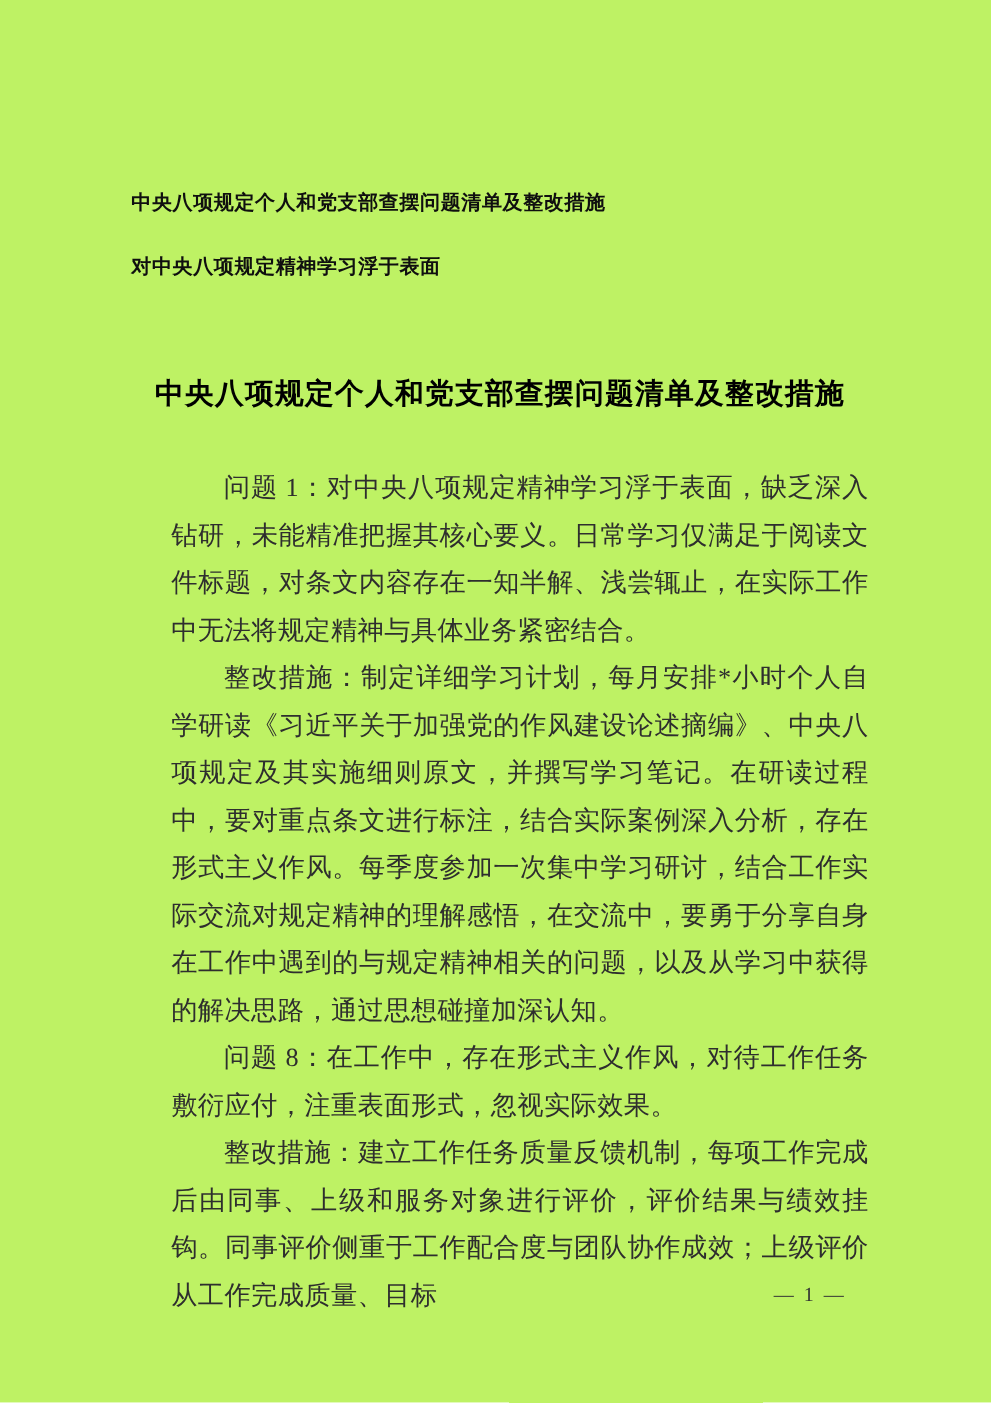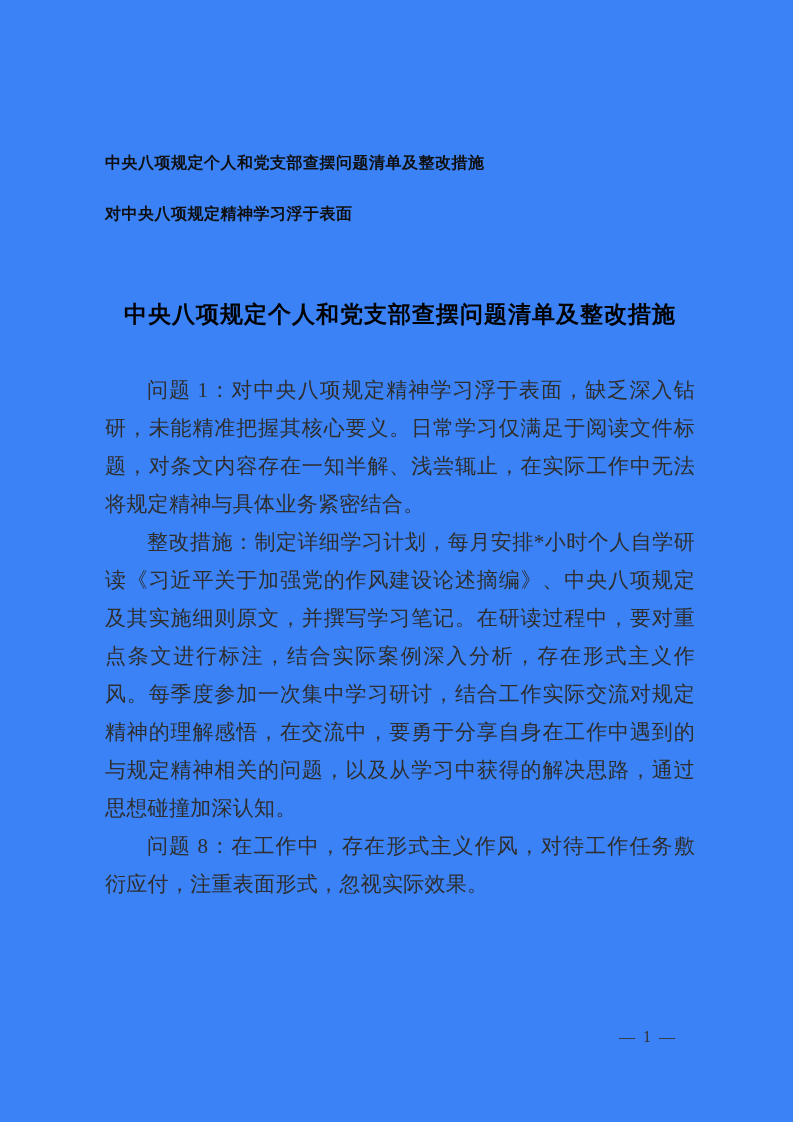--- a/index.html
+++ b/index.html
@@ -1,21 +1,21 @@
 <!DOCTYPE html>
 <html><head>
 <meta charset="utf-8">
 <style>
   * { margin: 0; padding: 0; box-sizing: border-box; }
   html, body { background: #ffffff; }
   .page {
     position: relative;
     width: 793px;
     height: 1122px;
-    background: #3b82f6;
+    background: #bef264;
     overflow: hidden;
     font-family: "Liberation Serif", "DejaVu Serif", serif;
     color: #000;
   }
   .content {
     padding: 153px 98px 0 105px;
   }
   .doc-header-line {
     font-family: "Liberation Sans", "DejaVu Sans", sans-serif;
     font-weight: bold;
@@ -39,20 +39,21 @@
   .body-block { }
   .body-para {
     font-family: "Liberation Serif", "DejaVu Serif", serif;
     font-size: 21px;
     line-height: 38px;
     color: #2e2e2e;
     text-align: justify;
     text-justify: inter-ideograph;
     text-indent: 2em;
     letter-spacing: 0.3px;
+    margin-left: 32px;
   }
   .page-footer {
     position: absolute;
     top: 1028px;
     right: 116px;
     font-family: "Liberation Serif", "DejaVu Serif", serif;
     font-size: 16px;
     color: #333;
     letter-spacing: 2px;
   }
@@ -67,18 +68,19 @@
       <p class="doc-header-line">中央八项规定个人和党支部查摆问题清单及整改措施</p>
       <p class="doc-header-line">对中央八项规定精神学习浮于表面</p>
     </div>
 
     <h1 class="doc-title">中央八项规定个人和党支部查摆问题清单及整改措施</h1>
 
     <div class="body-block">
       <p class="body-para">问题 1：对中央八项规定精神学习浮于表面，缺乏深入钻研，未能精准把握其核心要义。日常学习仅满足于阅读文件标题，对条文内容存在一知半解、浅尝辄止，在实际工作中无法将规定精神与具体业务紧密结合。</p>
       <p class="body-para">整改措施：制定详细学习计划，每月安排*小时个人自学研读《习近平关于加强党的作风建设论述摘编》、中央八项规定及其实施细则原文，并撰写学习笔记。在研读过程中，要对重点条文进行标注，结合实际案例深入分析，存在形式主义作风。每季度参加一次集中学习研讨，结合工作实际交流对规定精神的理解感悟，在交流中，要勇于分享自身在工作中遇到的与规定精神相关的问题，以及从学习中获得的解决思路，通过思想碰撞加深认知。</p>
       <p class="body-para">问题 8：在工作中，存在形式主义作风，对待工作任务敷衍应付，注重表面形式，忽视实际效果。</p>
+      <p class="body-para">整改措施：建立工作任务质量反馈机制，每项工作完成后由同事、上级和服务对象进行评价，评价结果与绩效挂钩。同事评价侧重于工作配合度与团队协作成效；上级评价从工作完成质量、目标</p>
     </div>
 
   </div>
 
   <div class="page-footer">— 1 —</div>
 </div>
 
 </body></html>

